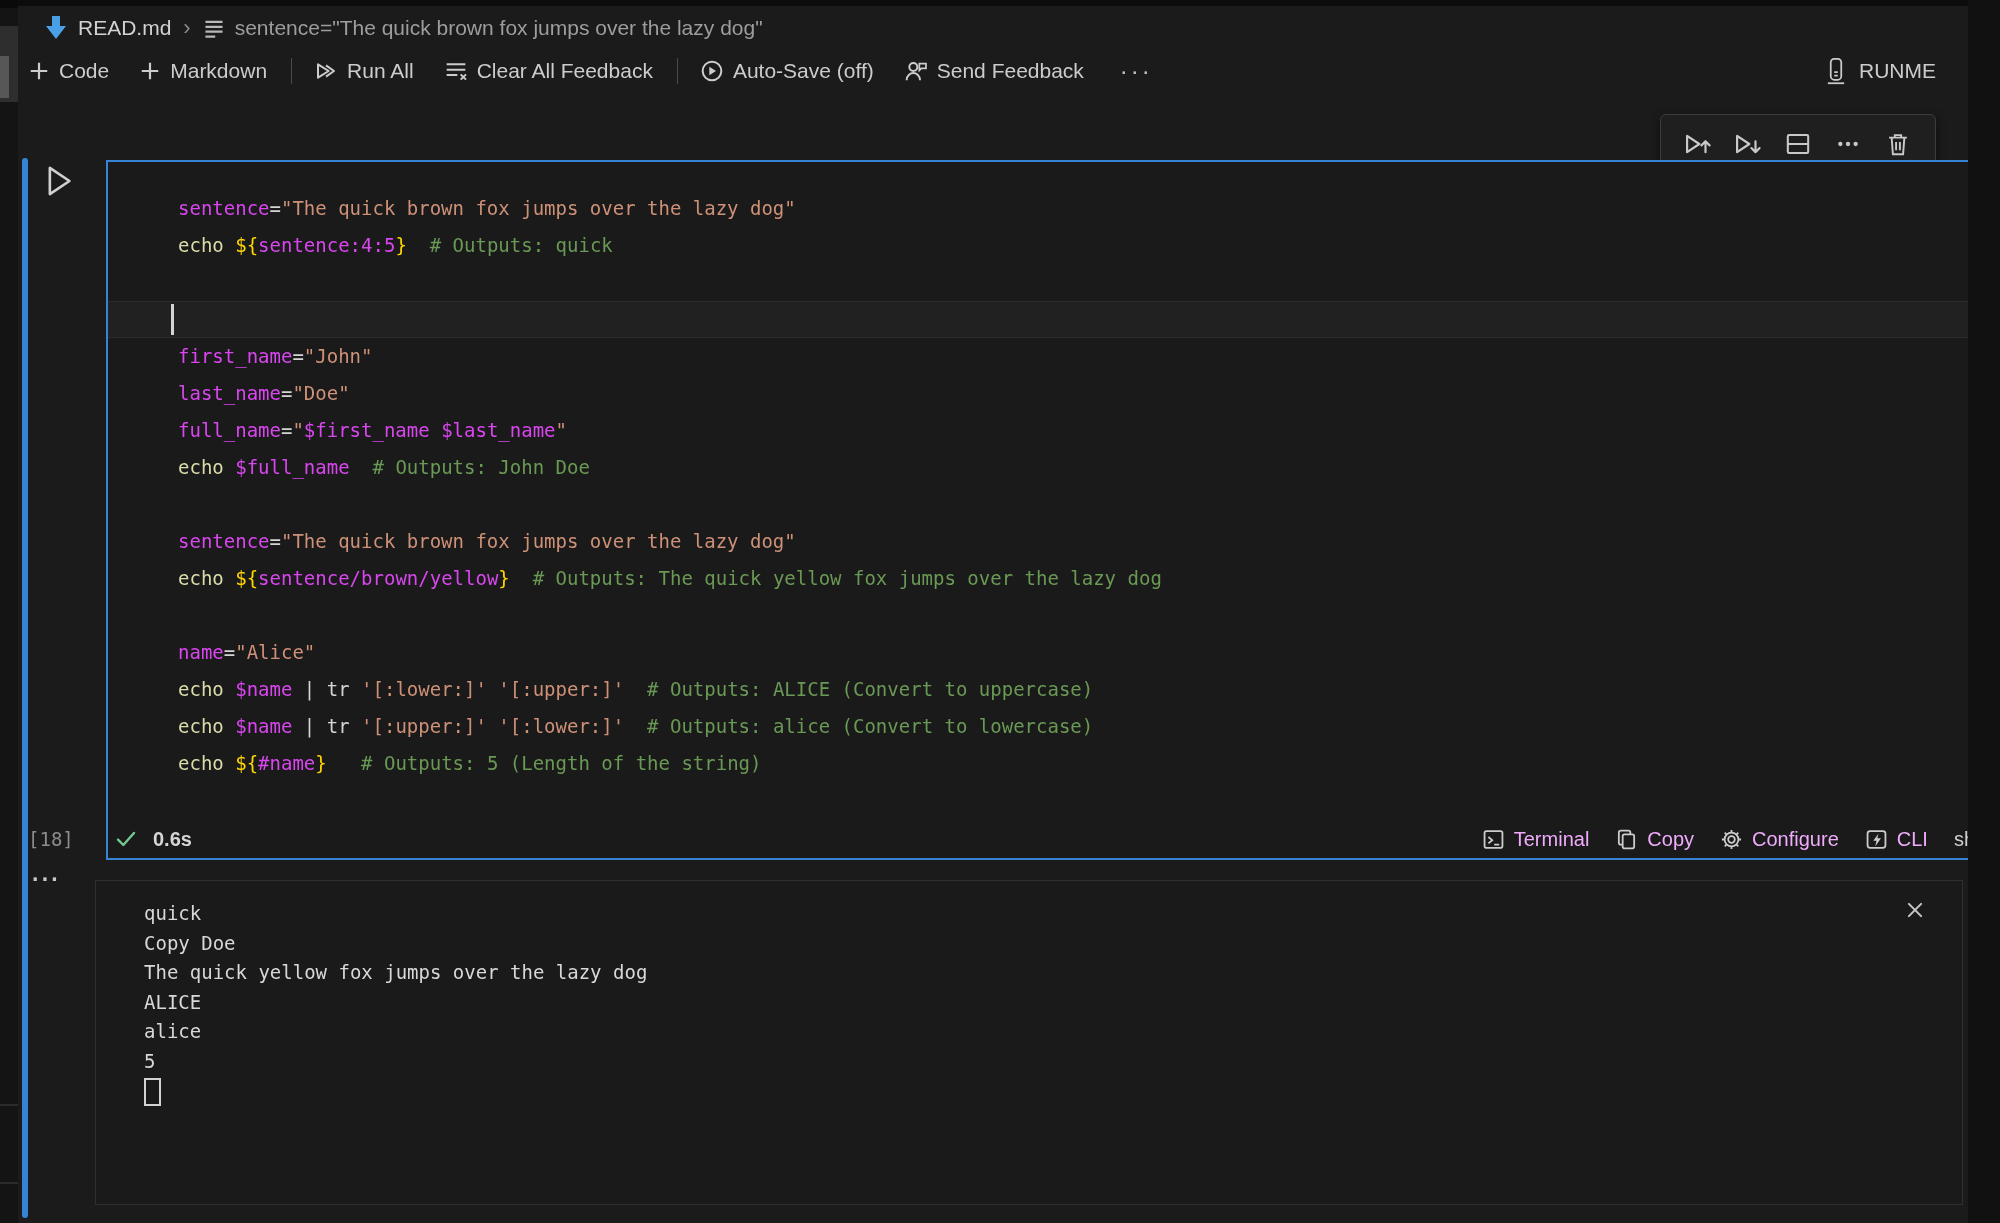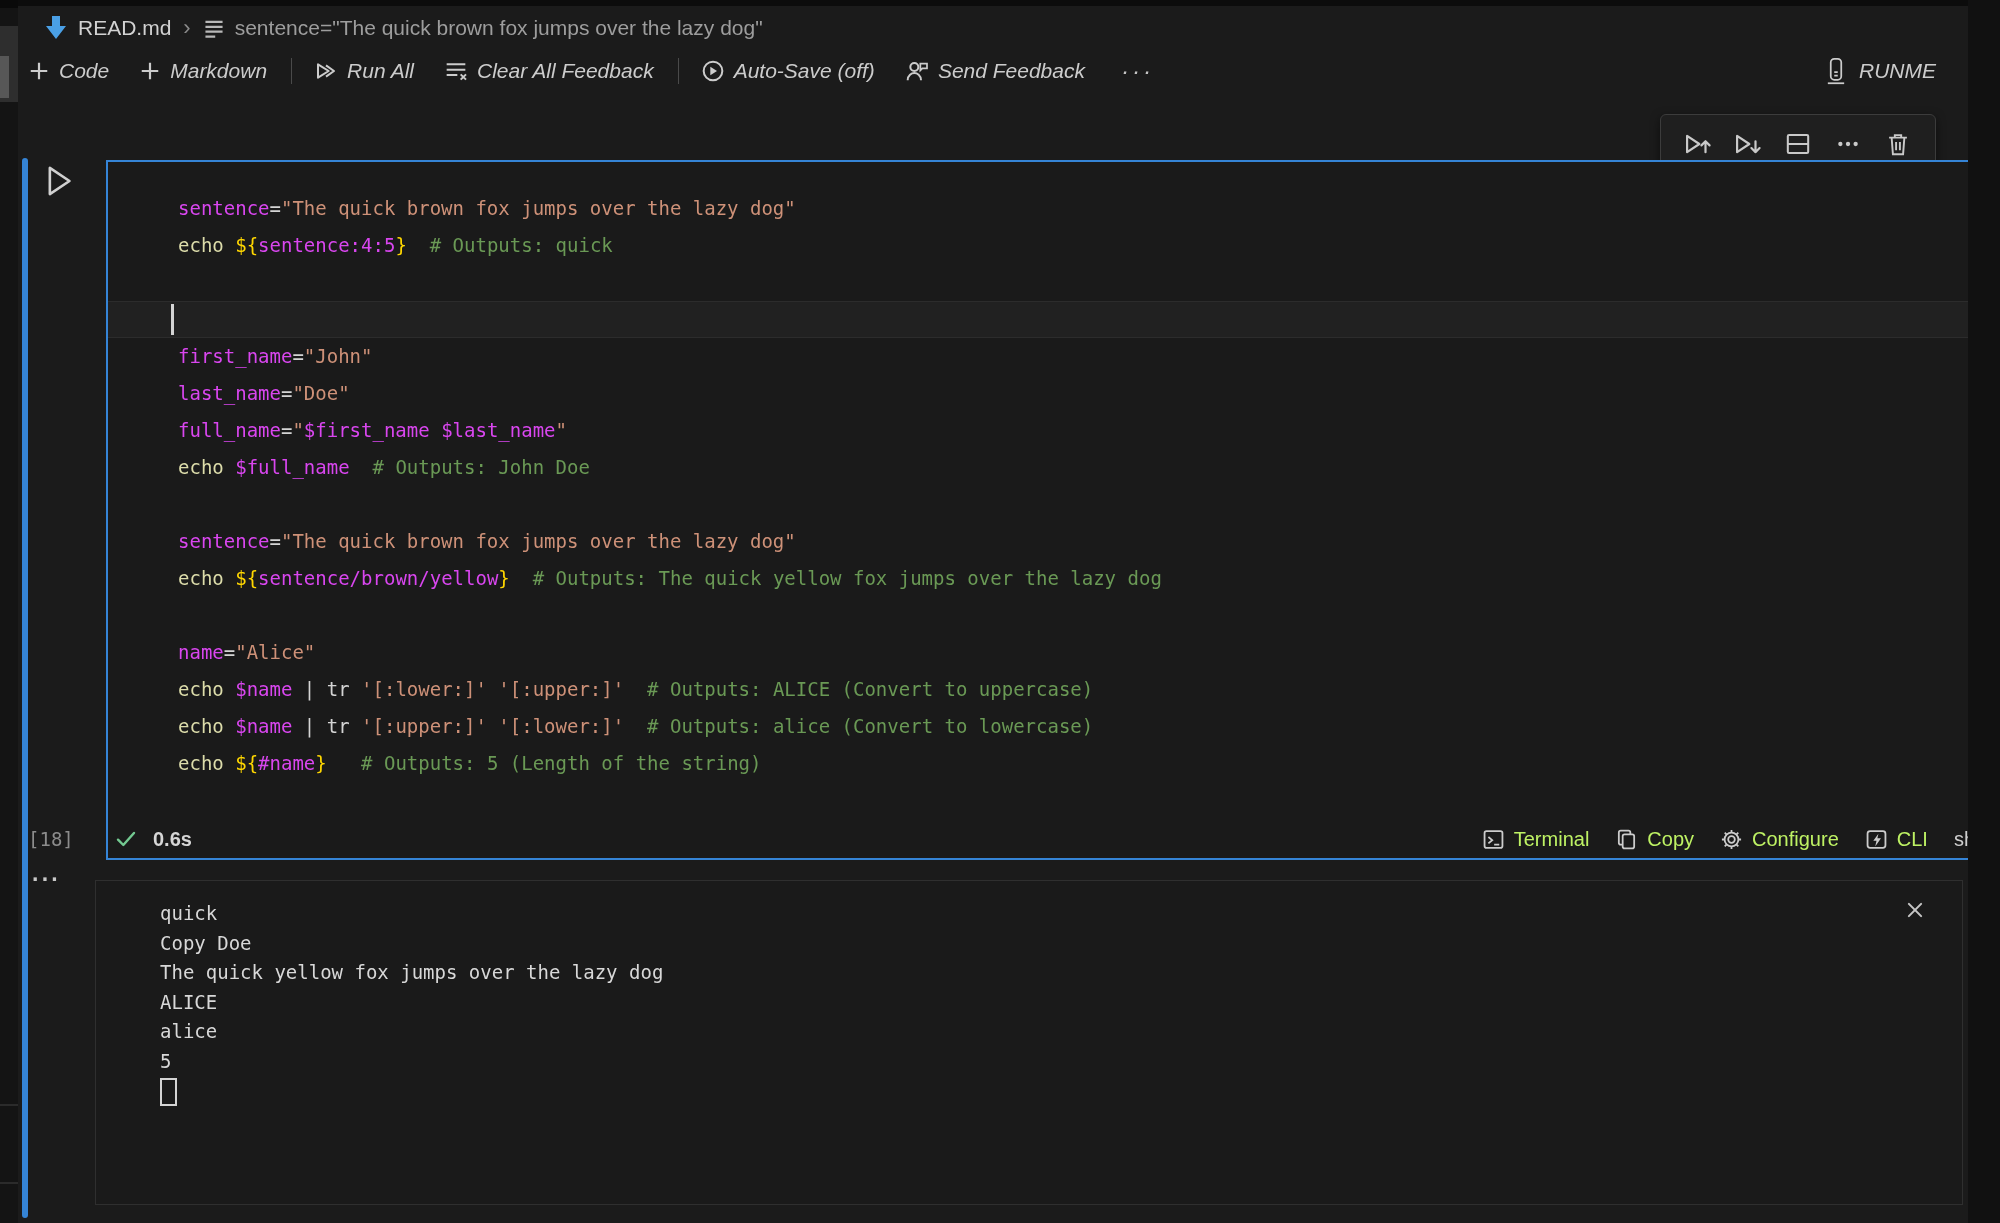--- a/index.html
+++ b/index.html
@@ -20,21 +20,21 @@
 
   
   #breadcrumb{position:absolute;left:44px;top:8px;height:40px;display:flex;align-items:center;gap:10px;
               font-size:21px;white-space:nowrap;}
   #breadcrumb .file{color:#d2d2d2;}
   #breadcrumb .chev{color:#8a8a8a;font-size:22px;padding:0 2px;}
   #breadcrumb .symbol{color:#9d9d9d;}
 
   
   #nb-toolbar{position:absolute;left:28px;top:50px;right:20px;height:42px;display:flex;align-items:center;
-              font-size:21px;color:#cccccc;font-style:italic;}
+              font-size:21px;color:#cccccc;}
   .tb-item{display:flex;align-items:center;gap:9px;margin-right:30px;cursor:default;}
   .tb-sep{color:#555;width:1px;height:26px;background:#4a4a4a;margin:0 22px 0 -6px;}
   .tb-more{font-size:24px;letter-spacing:3px;color:#c5c5c5;margin-left:6px;}
   #runme-brand{margin-left:auto;display:flex;align-items:center;gap:10px;margin-right:12px;}
 
   svg.ic{display:block;}
 
   
   #cell-toolbar{position:absolute;left:1660px;top:114px;width:276px;height:60px;background:#1f1f1f;
                 border:1px solid #3c3c3c;border-radius:6px;display:flex;align-items:center;
@@ -56,28 +56,28 @@
   .code-line{height:37px;}
   .tok-v{color:#d946ef;} .tok-s{color:#CE9178;} .tok-c{color:#6A9955;}
   .tok-k{color:#DCDCAA;} .tok-b{color:#FFD700;} .tok-p{color:#d4d4d4;}
 
   
   #cell-status{position:absolute;left:106px;top:820px;width:1869px;height:38px;display:flex;align-items:center;
                font-size:20px;color:#cfcfcf;box-sizing:border-box;padding:0 0 0 8px;}
   #cell-status .left{display:flex;align-items:center;gap:15px;}
   #cell-status .dur{font-weight:bold;color:#d6d6d6;}
   #cell-status .right{margin-left:auto;display:flex;align-items:center;gap:26px;}
-  .st-item{display:flex;align-items:center;gap:9px;color:#bef264;}
+  .st-item{display:flex;align-items:center;gap:9px;color:#f0abfc;}
   #exec-count{position:absolute;left:28px;top:828px;font-size:19px;color:#8c8c8c;}
 
   
   #out-kebab{position:absolute;left:32px;top:866px;font-size:23px;font-weight:bold;letter-spacing:2px;color:#c8c8c8;}
   #output-box{position:absolute;left:95px;top:880px;width:1868px;height:325px;border:1px solid #2f2f2f;
               box-sizing:border-box;background:#1a1a1a;}
-  #output-text{position:absolute;left:64px;top:18px;font-size:19px;line-height:29.5px;color:#d8d8d8;white-space:pre;}
+  #output-text{position:absolute;left:48px;top:18px;font-size:19px;line-height:29.5px;color:#d8d8d8;white-space:pre;}
   #out-cursor{display:inline-block;width:13px;height:24px;border:2px solid #d4d4d4;margin-top:2px;}
   #output-close{position:absolute;right:36px;top:18px;width:22px;height:22px;color:#c6c6c6;}
 </style>
 </head>
 <body>
 
 <div id="screen">
 
   <div id="left-strip">
     <div class="topblack"></div>

